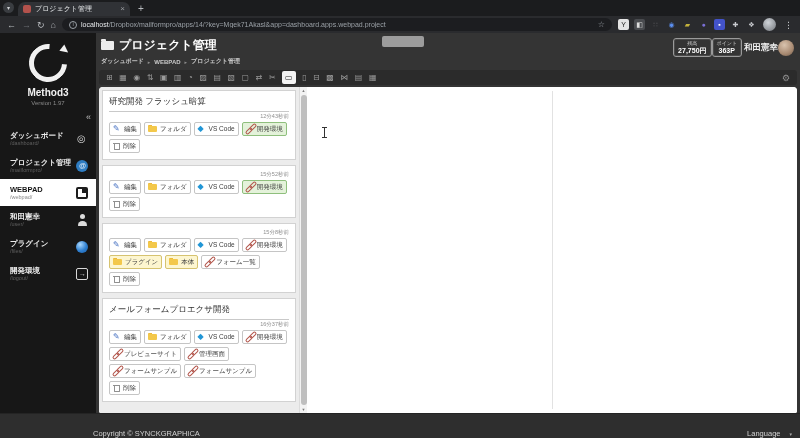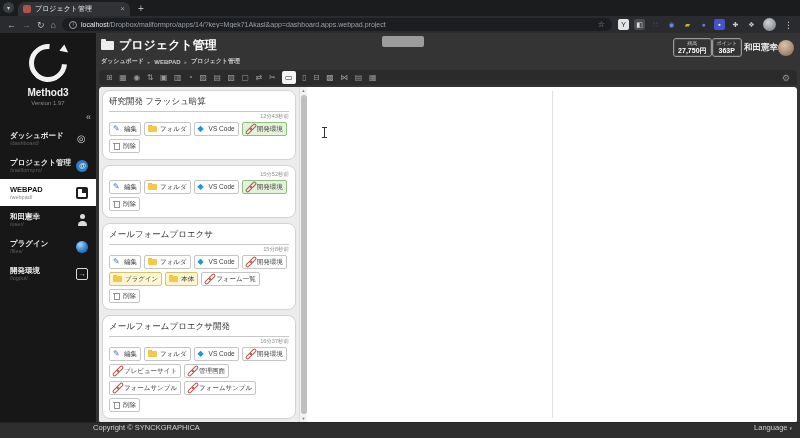--- a/index.html
+++ b/index.html
@@ -88,21 +88,21 @@
 
   .icon-toolbar{height:15px;background:#2b2b2b;border-radius:3px;display:flex;align-items:center;
     gap:6.5px;padding:0 7px;flex:none;}
   .tb-ic{font-size:8px;color:#9b9b9b;line-height:13px;flex:none;}
   .tb-ic.active{background:#f4f4f4;color:#222;border-radius:2px;padding:0 3px;}
   .tb-gear{margin-left:auto;color:#8f8f8f;font-size:9px;}
 
   .content{flex:1;display:flex;margin-top:2px;background:#ffffff;border-radius:4px 4px 2px 2px;
     overflow:hidden;min-height:0;}
   .list-col{width:200px;background:#ececec;padding:3px 3px;overflow:hidden;flex:none;}
-  .card{background:#fff;border:1px solid #d2d2d2;border-radius:8px;padding:4px 6px 6px;margin-bottom:5px;}
+  .card{background:#fff;border:1px solid #d2d2d2;border-radius:0;padding:4px 6px 6px;margin-bottom:5px;}
   .card-title{font-size:8.5px;color:#2e2e2e;border-bottom:1px solid #c9c9c9;padding:1px 0 3px;white-space:nowrap;overflow:hidden;}
   .card-time{font-size:5.5px;color:#8f8f8f;text-align:right;margin:1px 0 3px;height:6px;}
   .card-btns{display:flex;flex-wrap:wrap;gap:3px;}
   .pbtn{display:inline-flex;align-items:center;gap:2px;border:1px solid #c5c5c5;border-radius:2px;
     background:#fff;padding:1px 3px;font-size:6.5px;color:#3c3c3c;line-height:10px;white-space:nowrap;}
   .pbtn.b-green{background:#e4f2da;border-color:#8fbf7d;}
   .pbtn.b-yellow{background:#fdf6d0;border-color:#d6c370;}
   .ic{display:inline-block;position:relative;width:9px;height:10px;flex:none;}
   .ic-edit::before{content:"✎";position:absolute;left:0;top:0;font-size:8px;line-height:10px;color:#4a74c4;}
   .ic-folder{width:10px;}
@@ -120,24 +120,24 @@
     align-items:center;flex:none;}
   .sb-arrow{font-size:4px;color:#7a7a7a;line-height:7px;flex:none;}
   .sb-thumb{flex:1;width:6px;background:#bfbfbf;border-radius:3px;margin:1px 0;}
   .panel{flex:1;position:relative;background:#ffffff;min-width:0;}
   .panel-divider{position:absolute;left:50%;top:4px;bottom:4px;width:1px;background:#e2e2e2;}
   .ibeam{position:absolute;left:17px;top:40px;width:1px;height:11px;background:#333;}
   .ibeam::before,.ibeam::after{content:"";position:absolute;left:-2px;width:5px;height:1px;background:#333;}
   .ibeam::before{top:0;}
   .ibeam::after{bottom:0;}
 
-  .footer{height:16px;background:#2e2e2e;display:flex;align-items:flex-start;flex:none;
+  .footer{height:25px;background:#2e2e2e;display:flex;align-items:flex-end;flex:none;
     padding:0 8px 0 93px;border-top:1px solid #242424;}
   .copyright{font-size:7.5px;color:#d2d2d2;}
-  .lang{margin-left:auto;font-size:7.5px;color:#d2d2d2;display:flex;align-items:center;gap:2px;}
+  .lang{margin-left:auto;font-size:7.5px;color:#d2d2d2;display:flex;align-items:center;gap:9px;}
   .lang .caret{font-size:5px;color:#aaa;}
 </style>
 </head>
 <body>
 
 <div class="screen">
 
   <div class="tabstrip">
     <div class="tab-search">▾</div>
     <div class="tab">
@@ -327,21 +327,20 @@
                   <span class="ic ic-link"></span>
                   <span class="pbtn-label">開発環境</span>
                 </span>
                 <span class="pbtn">
                   <span class="ic ic-trash"></span>
                   <span class="pbtn-label">削除</span>
                 </span>
               </div>
             </div>
             <div class="card">
-              <div class="card-title">メールフォームプロエクサ</div>
               <div class="card-time">15分8秒前</div>
               <div class="card-btns">
                 <span class="pbtn">
                   <span class="ic ic-edit"></span>
                   <span class="pbtn-label">編集</span>
                 </span>
                 <span class="pbtn">
                   <span class="ic ic-folder"></span>
                   <span class="pbtn-label">フォルダ</span>
                 </span>

